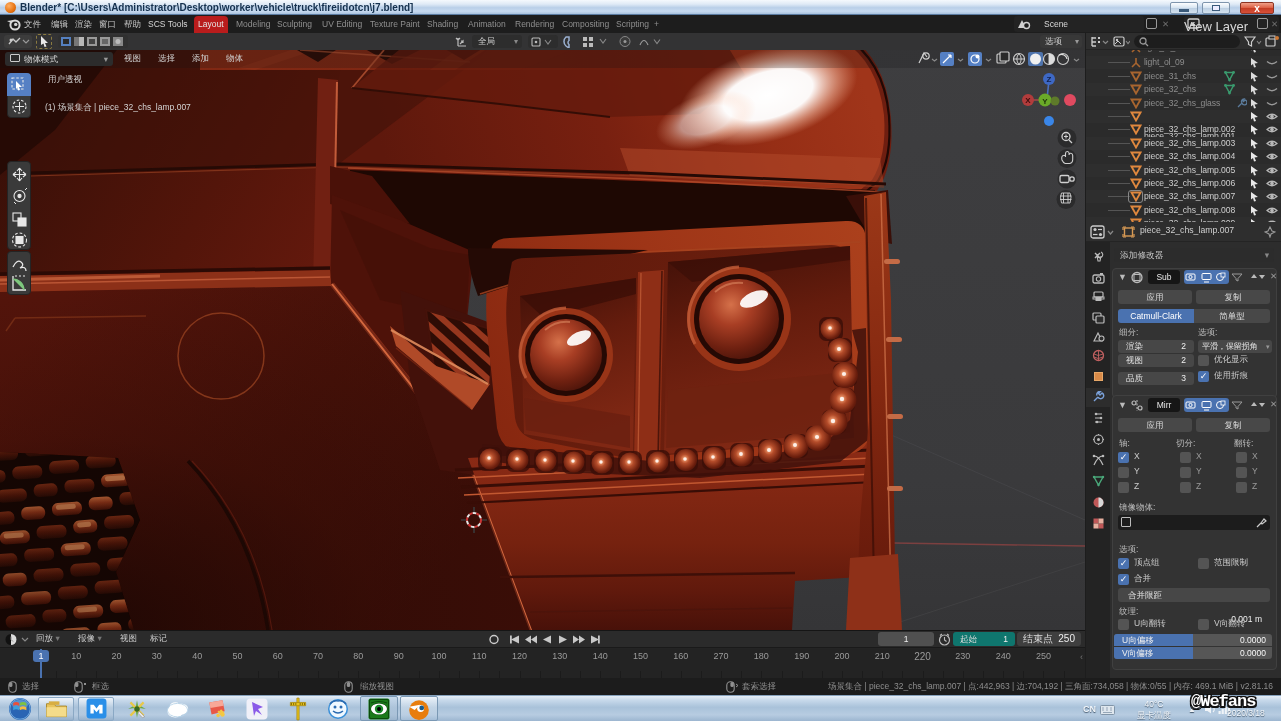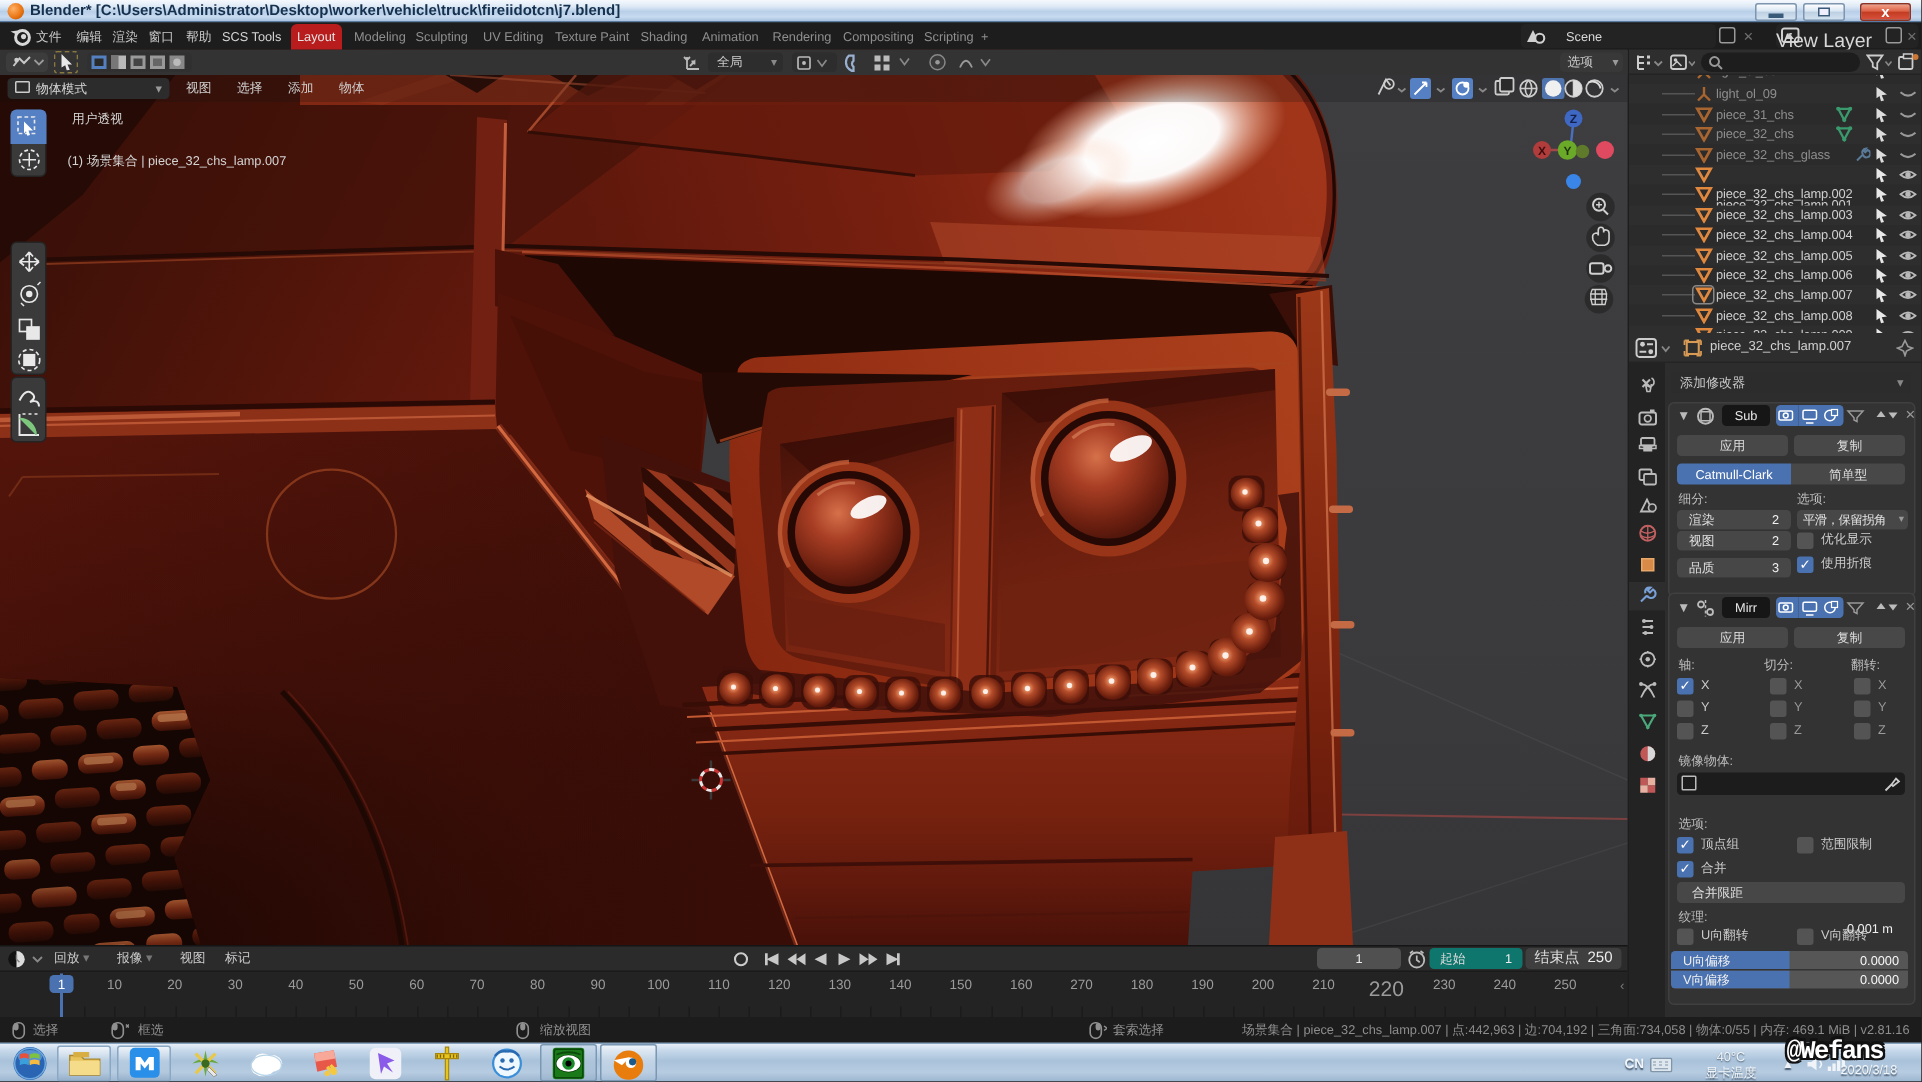--- a/index.html
+++ b/index.html
@@ -1098,21 +1098,21 @@
         <div class="abs" style="left:509.57000000000005px;top:21px;width:20px;text-align:center;color:#9b9b9b;font-size:9px;">120</div>
         <div class="abs" style="left:549.87px;top:21px;width:20px;text-align:center;color:#9b9b9b;font-size:9px;">130</div>
         <div class="abs" style="left:590.1700000000001px;top:21px;width:20px;text-align:center;color:#9b9b9b;font-size:9px;">140</div>
         <div class="abs" style="left:630.47px;top:21px;width:20px;text-align:center;color:#9b9b9b;font-size:9px;">150</div>
         <div class="abs" style="left:670.7700000000001px;top:21px;width:20px;text-align:center;color:#9b9b9b;font-size:9px;">160</div>
         <div class="abs" style="left:711.07px;top:21px;width:20px;text-align:center;color:#9b9b9b;font-size:9px;">270</div>
         <div class="abs" style="left:751.37px;top:21px;width:20px;text-align:center;color:#9b9b9b;font-size:9px;">180</div>
         <div class="abs" style="left:791.6700000000001px;top:21px;width:20px;text-align:center;color:#9b9b9b;font-size:9px;">190</div>
         <div class="abs" style="left:831.97px;top:21px;width:20px;text-align:center;color:#9b9b9b;font-size:9px;">200</div>
         <div class="abs" style="left:872.2700000000001px;top:21px;width:20px;text-align:center;color:#9b9b9b;font-size:9px;">210</div>
-        <div class="abs" style="left:912.57px;top:21px;width:20px;text-align:center;color:#9b9b9b;font-size:14px;">220</div>
+        <div class="abs" style="left:912.57px;top:21px;width:20px;text-align:center;color:#9b9b9b;font-size:10px;">220</div>
         <div class="abs" style="left:952.87px;top:21px;width:20px;text-align:center;color:#9b9b9b;font-size:9px;">230</div>
         <div class="abs" style="left:993.1700000000001px;top:21px;width:20px;text-align:center;color:#9b9b9b;font-size:9px;">240</div>
         <div class="abs" style="left:1033.47px;top:21px;width:20px;text-align:center;color:#9b9b9b;font-size:9px;">250</div>
         <div class="abs" style="left:56.120000000000005px;top:41px;width:1px;height:7px;background:#1b1b1b;"></div>
         <div class="abs" style="left:76.27000000000001px;top:41px;width:1px;height:7px;background:#1b1b1b;"></div>
         <div class="abs" style="left:96.42px;top:41px;width:1px;height:7px;background:#1b1b1b;"></div>
         <div class="abs" style="left:116.57000000000001px;top:41px;width:1px;height:7px;background:#1b1b1b;"></div>
         <div class="abs" style="left:136.72px;top:41px;width:1px;height:7px;background:#1b1b1b;"></div>
         <div class="abs" style="left:156.87px;top:41px;width:1px;height:7px;background:#1b1b1b;"></div>
         <div class="abs" style="left:177.02px;top:41px;width:1px;height:7px;background:#1b1b1b;"></div>

